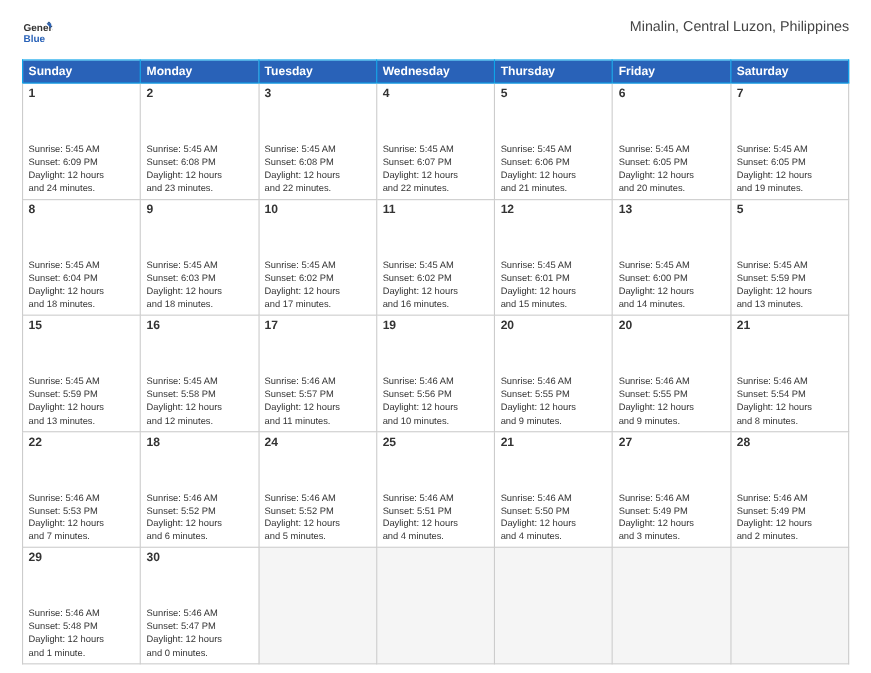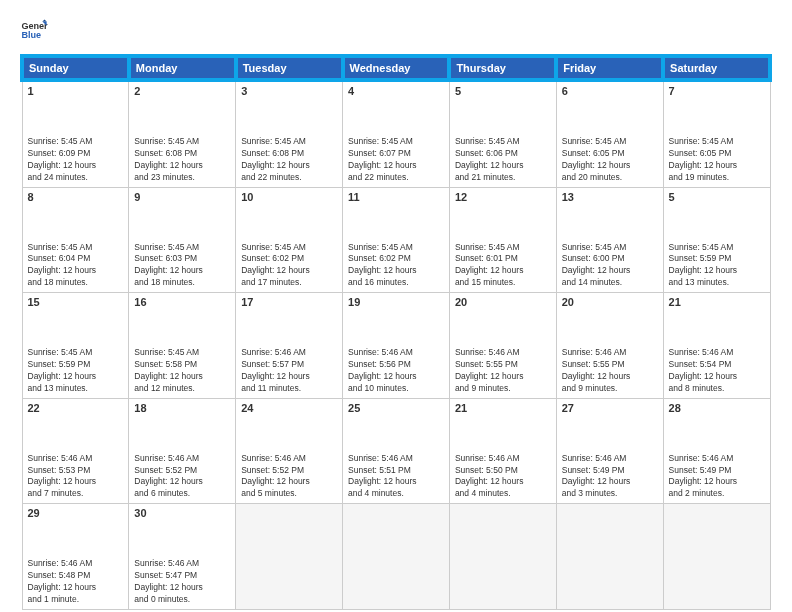--- a/index.html
+++ b/index.html
@@ -48,21 +48,21 @@
       border-collapse: collapse;
       table-layout: fixed;
     }
     .calendar th {
       background: #2962b8;
       color: #fff;
       font-size: 11px;
       font-weight: bold;
       text-align: left;
       padding: 4px 5px;
-      border: 4px solid #0ea5e9;
+      border: 1px solid #0ea5e9;
     }
     .calendar td {
       border: 1px solid #ccc;
       vertical-align: top;
       padding: 3px 5px;
       font-size: 9px;
       color: #333;
       height: 78px;
       background: #fff;
     }
@@ -89,20 +89,21 @@
   <div class="header">
     <div class="logo">
       <svg class="logo-icon" viewBox="0 0 40 40">
         <text x="2" y="18" font-size="13" font-weight="bold" fill="#333">General</text>
         <text x="2" y="32" font-size="13" font-weight="bold" fill="#2962b8">Blue</text>
         <polygon points="32,8 38,14 38,8" fill="#2962b8"></polygon>
         <polygon points="32,8 38,8 35,5" fill="#1a4a8a"></polygon>
       </svg>
     </div>
     <div class="title-block">
+      <div class="subtitle">Minalin, Central Luzon, Philippines</div>
     </div>
   </div>
 
   <table class="calendar">
     <thead>
       <tr>
         <th>Sunday</th>
         <th>Monday</th>
         <th>Tuesday</th>
         <th>Wednesday</th>

